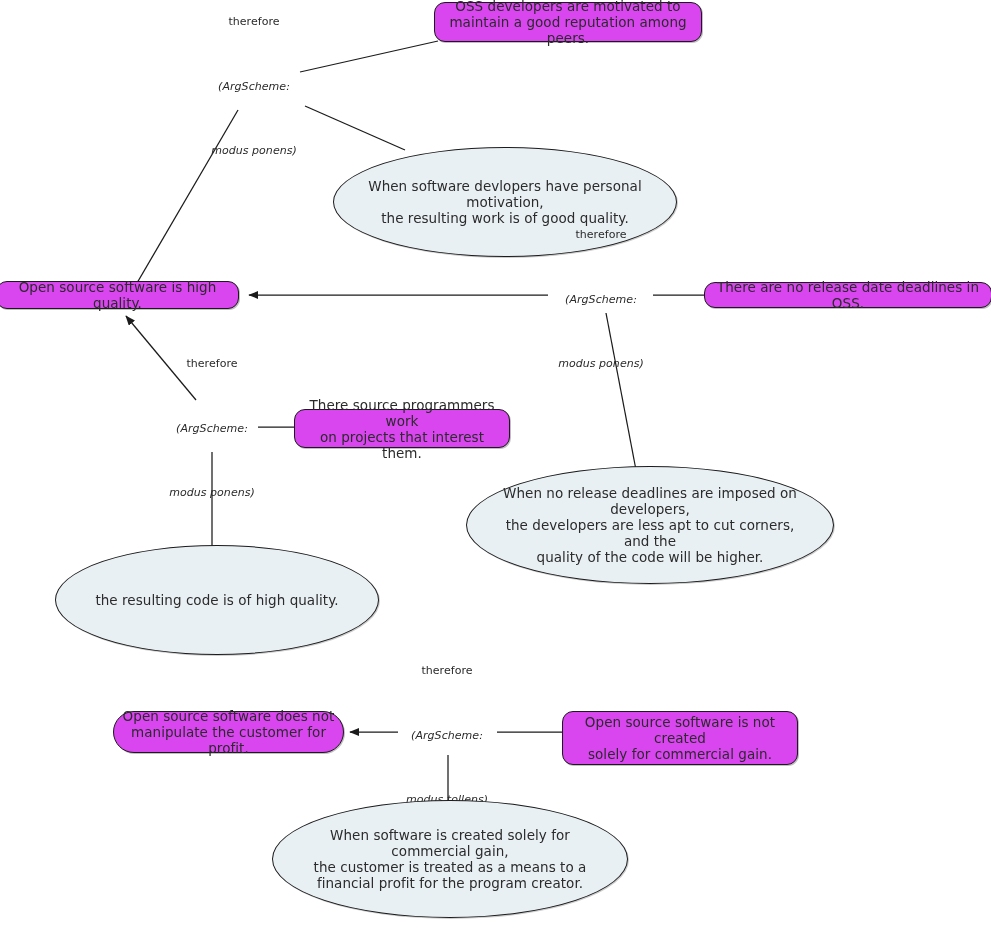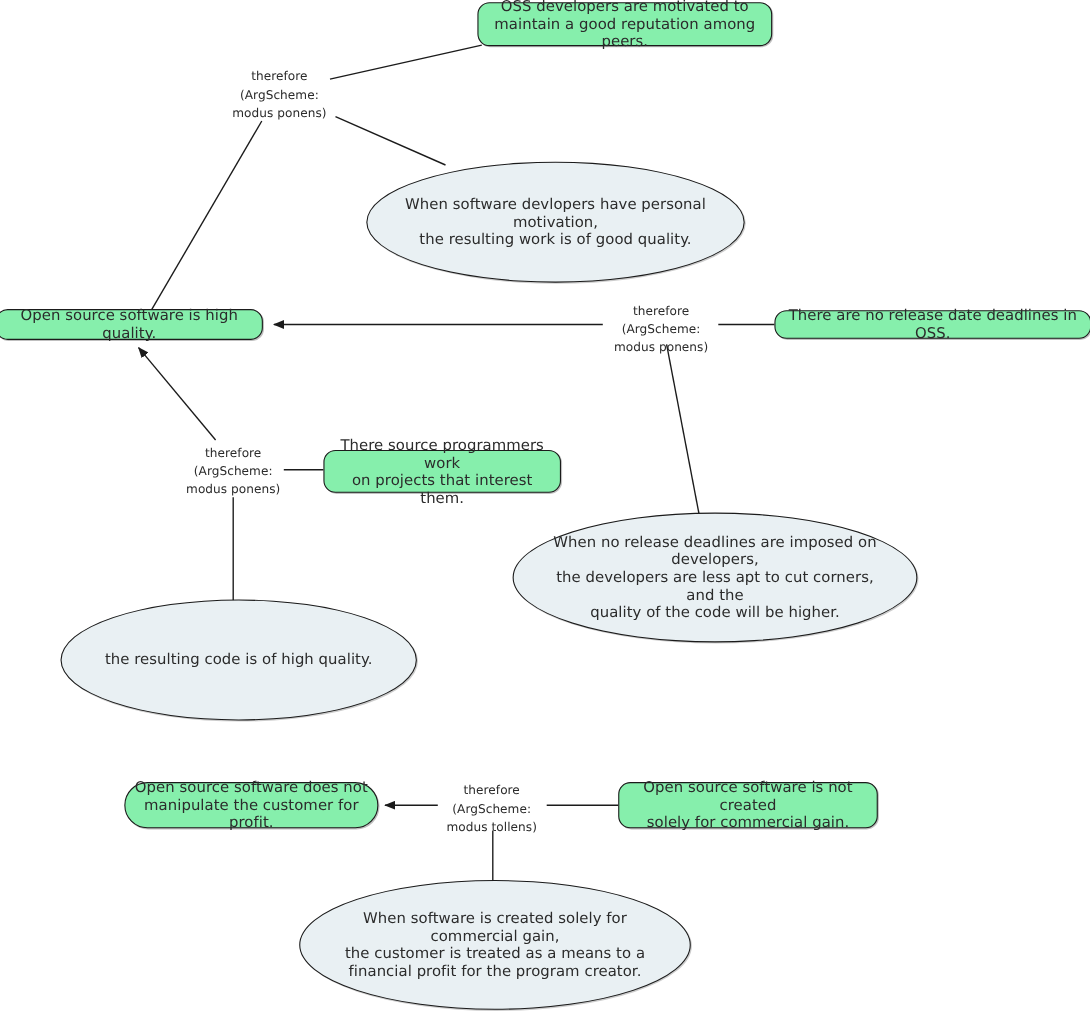--- a/index.html
+++ b/index.html
@@ -34,21 +34,21 @@
     display: flex;
     align-items: center;
     justify-content: center;
     text-align: center;
     color: #2b2b2b;
     font-size: 13.5px;
     line-height: 16px;
     letter-spacing: 0.05px;
   }
   .statement {
-    background: #86efac;
+    background: #d946ef;
     border: 1.3px solid #1b1b1b;
     border-radius: 11px;
     padding: 4px 8px;
     box-shadow: 1px 1px 0 rgba(0,0,0,0.25);
   }
   .premise-ellipse {
     background: #e9f0f3;
     border: 1.3px solid #1b1b1b;
     border-radius: 50%;
     padding: 0 26px;
@@ -60,21 +60,23 @@
     flex-direction: column;
     line-height: 16.5px;
     font-size: 11px;
   }
   .scheme .lbl-therefore {
     font-style: normal;
     white-space: nowrap;
   }
   .scheme .lbl-scheme-a,
   .scheme .lbl-scheme-b {
+    font-style: italic;
     white-space: nowrap;
+    margin-top: 48px;
   }
   .node span { display: block; }
 </style>
 </head>
 <body>
 
 <div id="canvas">
 
   <svg id="edges" viewBox="0 0 991 933">
     <defs>
@@ -179,21 +181,21 @@
       <span>manipulate the customer for profit.</span>
     </div>
   </div>
 
   <div class="node scheme" style="left:392px; top:710px; width:110px; height:52px;">
     <span class="lbl-therefore">therefore</span>
     <span class="lbl-scheme-a">(ArgScheme:</span>
     <span class="lbl-scheme-b">modus tollens)</span>
   </div>
 
-  <div class="node statement" style="left:562px; top:711px; width:236px; height:42px;">
+  <div class="node statement" style="left:562px; top:711px; width:236px; height:54px;">
     <div>
       <span>Open source software is not created</span>
       <span>solely for commercial gain.</span>
     </div>
   </div>
 
   <div class="node premise-ellipse" style="left:272px; top:800px; width:356px; height:118px;">
     <div>
       <span>When software is created solely for commercial gain,</span>
       <span>the customer is treated as a means to a</span>

